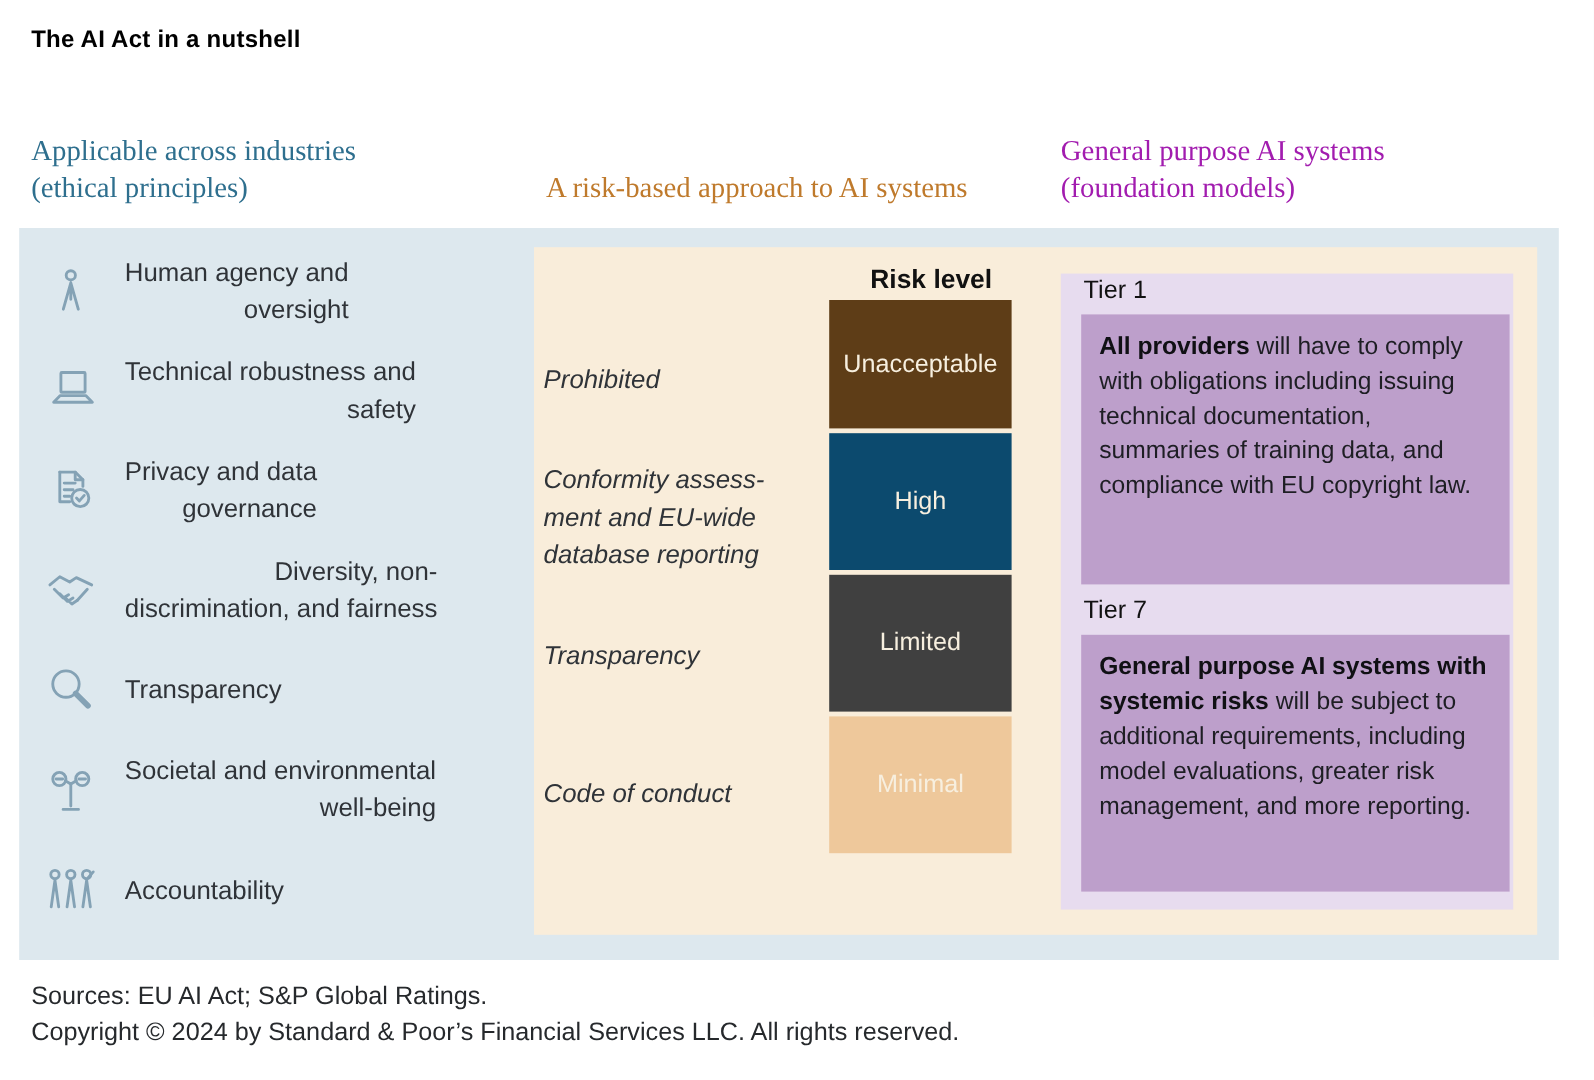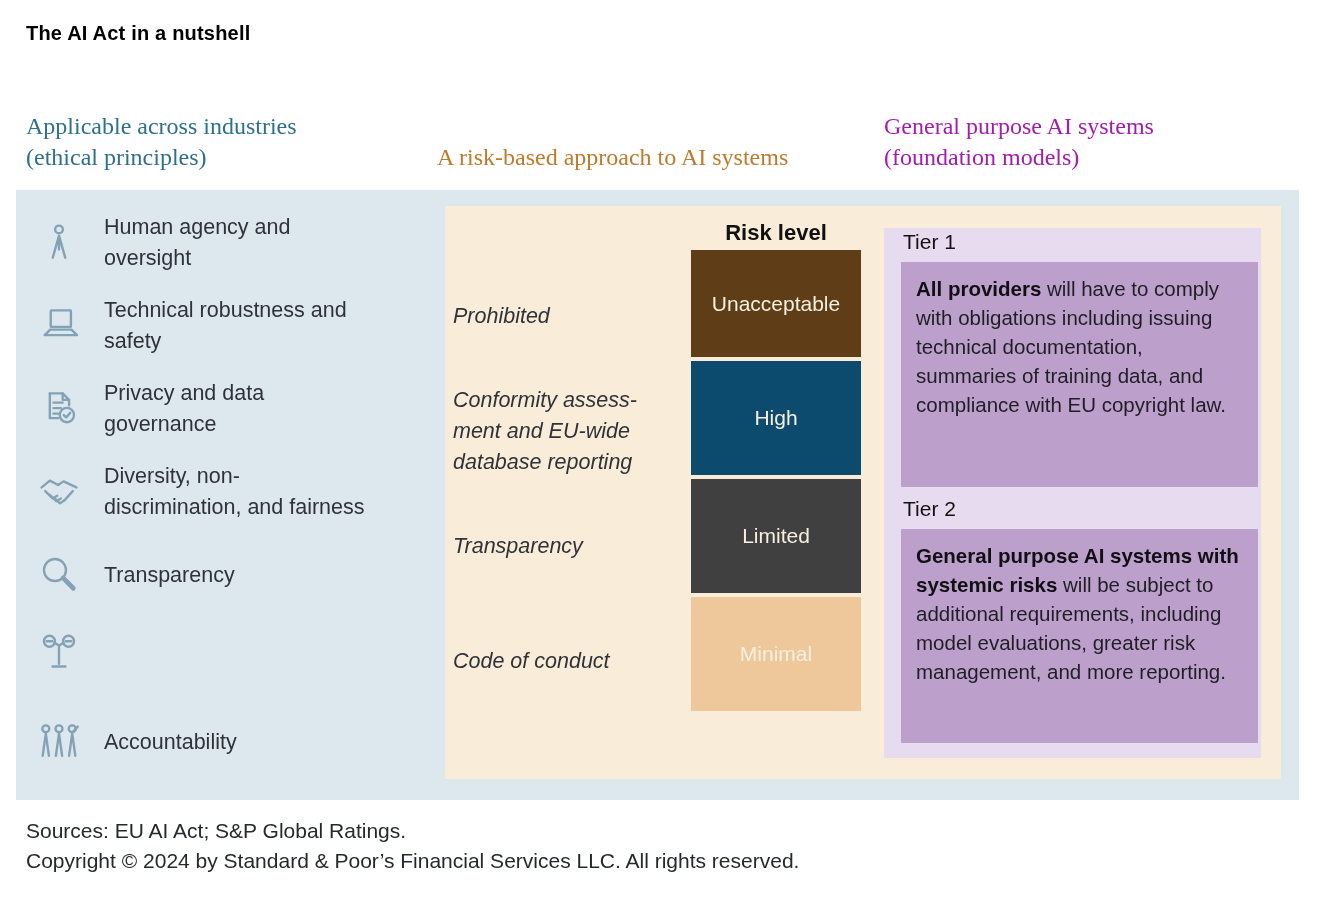--- a/index.html
+++ b/index.html
@@ -6,41 +6,41 @@
   html,body { background:#ffffff; }
   body { font-family:"Liberation Sans", sans-serif; color:#2f3338; }
   .canvas { position:relative; width:1328px; height:900px; background:#ffffff; overflow:hidden; }
 
   
   .title { position:absolute; left:26px; top:22px; font-size:20px; font-weight:700; color:#000000; letter-spacing:.2px; }
   .subtitle { position:absolute; left:26px; top:60px; font-size:26px; font-weight:400; color:#1f2326; }
 
   .col-head { position:absolute; font-family:"Liberation Serif", serif; font-size:24px; line-height:31px; white-space:pre-line; }
   .col-head.eth { left:26px; top:111px; color:#2e6f8e; }
-  .col-head.risk { left:437px; top:142px; color:#bf7a2c; }
+  .col-head.risk { left:455px; top:142px; color:#bf7a2c; }
   .col-head.gpai { left:884px; top:111px; color:#a21caf; }
 
   
   .panel-blue   { position:absolute; left:16px;  top:190px; width:1283px; height:610px; background:#dde8ee; }
   .panel-cream  { position:absolute; left:445px; top:206px; width:836px;  height:573px; background:#f9edda; }
   .panel-lav    { position:absolute; left:884px; top:228px; width:377px;  height:530px; background:#e7dcef; }
 
   
   .eth-row { position:absolute; left:36px; width:400px; display:flex; align-items:center; }
   .eth-icon { width:46px; height:46px; flex:0 0 46px; margin-right:22px; display:flex; align-items:center; justify-content:center; }
   .eth-icon svg { width:44px; height:44px; stroke:#84a2b5; fill:none; stroke-width:1.3; stroke-linecap:round; stroke-linejoin:round; }
-  .eth-label { font-size:21.5px; line-height:31px; white-space:pre-line; color:#2f3338; }
+  .eth-label { font-size:21.5px; line-height:31px; white-space:pre-line; color:#2f3338;text-align:right; }
   .r1 { top:212px; } .r2 { top:295px; } .r3 { top:378px; } .r4 { top:461px; }
   .r5 { top:552px; } .r6 { top:627px; } .r7 { top:719px; }
 
   
   .risk-level-head { position:absolute; left:691px; top:220px; width:170px; text-align:center; font-size:22px; font-weight:700; color:#111111; }
   .risk-label { position:absolute; left:453px; width:238px; font-size:21.5px; line-height:31px; white-space:pre-line; color:#2f3338;font-style:italic; }
   .rl1 { top:301px; } .rl2 { top:385px; } .rl3 { top:531px; } .rl4 { top:646px; }
-  .risk-stack { position:absolute; left:691px; top:250px; width:170px; display:flex; flex-direction:column; gap:4px; }
+  .risk-stack { position:absolute; left:691px; top:250px; width:152px; display:flex; flex-direction:column; gap:4px; }
   .risk-box { display:flex; align-items:center; justify-content:center; font-size:21px; color:#f7efdf; }
   .risk-box:nth-child(1){ height:107px; } .risk-box:nth-child(2){ height:114px; }
   .risk-box:nth-child(3){ height:114px; } .risk-box:nth-child(4){ height:114px; }
 
   
   .tier-label { position:absolute; left:903px; font-size:21px; font-weight:500; color:#121212; }
   .t1 { top:230px; } .t2 { top:497px; }
   .tier-box { position:absolute; left:901px; width:357px; background:#bd9fcb; padding:12px 15px; }
   .tb1 { top:262px; height:225px; } .tb2 { top:529px; height:214px; }
   .tier-box p { font-size:20.5px; line-height:29px; color:#1e1e24; }
@@ -124,20 +124,22 @@
   <div class="eth-row r6">
     <span class="eth-icon">
       <svg viewBox="0 0 24 24">
           <path d="M12 9.5 V19.5 M8.5 21 H15.5"></path>
           <circle cx="6.8" cy="7.2" r="3"></circle>
           <circle cx="17.2" cy="7.2" r="3"></circle>
           <path d="M9.5 8 L12 9.5 L14.5 8"></path>
           <path d="M5.3 7.2 H8.3 M15.7 7.2 H18.7"></path>
         </svg>
     </span>
+    <span class="eth-label">Societal and environmental
+well-being</span>
   </div>
   <div class="eth-row r7">
     <span class="eth-icon">
       <svg viewBox="0 0 24 24">
           <circle cx="4.8" cy="4.8" r="1.9"></circle>
           <path d="M4.8 7.4 L3.1 19.5 M4.8 7.4 L6.5 19.5"></path>
           <circle cx="12" cy="4.8" r="1.9"></circle>
           <path d="M12 7.4 L10.3 19.5 M12 7.4 L13.7 19.5"></path>
           <circle cx="19.2" cy="4.8" r="1.9"></circle>
           <path d="M19.2 7.4 L17.5 19.5 M19.2 7.4 L20.9 19.5 M19.9 6.2 L22.2 3.6"></path>
@@ -168,21 +170,21 @@
     <div class="risk-box" style="background: rgb(238, 200, 155);">
       <span>Minimal</span>
     </div>
   </div>
 
   <div class="tier-label t1">Tier 1</div>
   <div class="tier-box tb1">
     <p><strong>All providers</strong><span> will have to comply with obligations including issuing technical documentation, summaries of training data, and compliance with EU copyright law.</span></p>
   </div>
 
-  <div class="tier-label t2">Tier 2</div>
+  <div class="tier-label t2">Tier 7</div>
   <div class="tier-box tb2">
     <p><strong>General purpose AI systems with systemic risks</strong><span> will be subject to additional requirements, including model evaluations, greater risk management, and more reporting.</span></p>
   </div>
 
   <div class="footer-line f1">Sources: EU AI Act; S&amp;P Global Ratings.</div>
   <div class="footer-line f2">Copyright © 2024 by Standard &amp; Poor’s Financial Services LLC. All rights reserved.</div>
 
 </div>
 
 </body></html>

